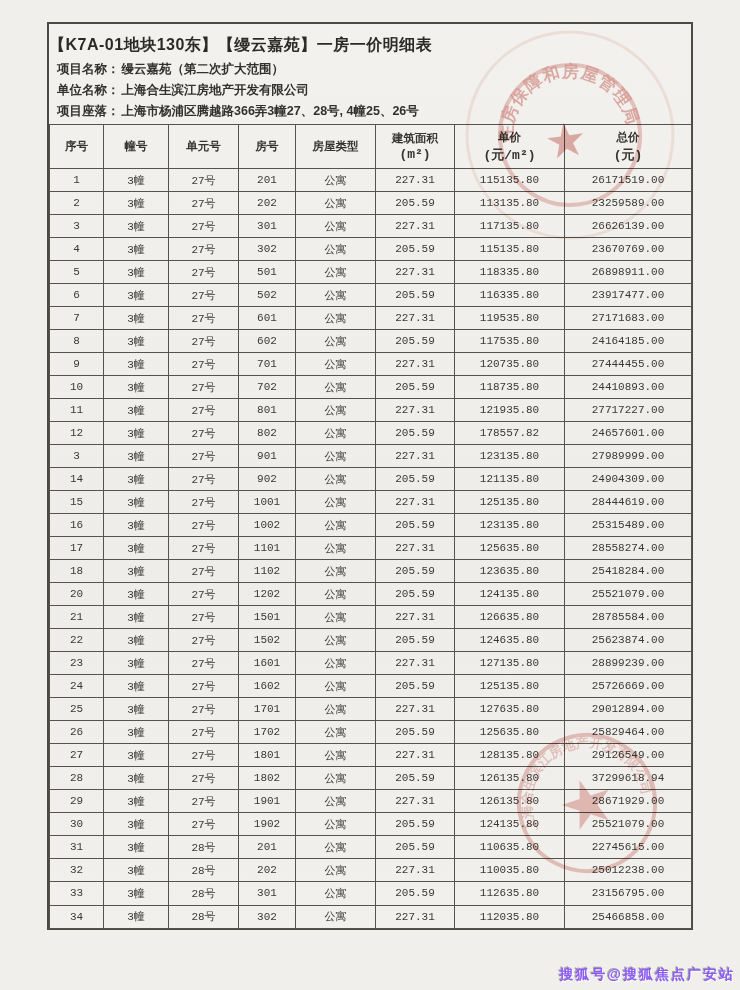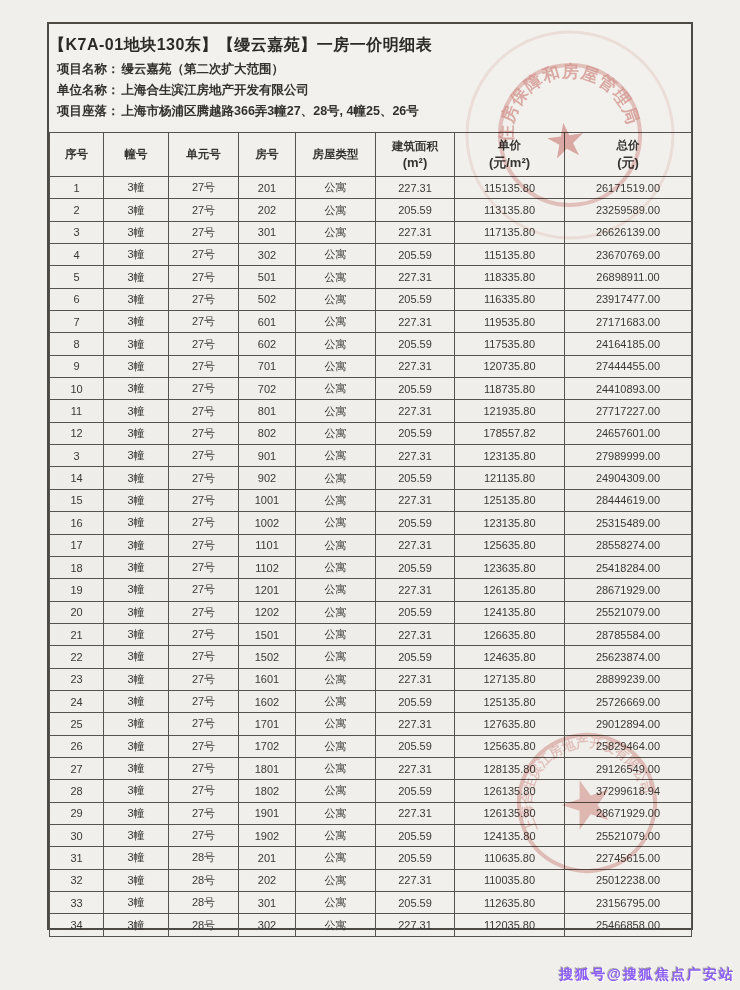--- a/index.html
+++ b/index.html
@@ -19,21 +19,22 @@
   .doc-title{
     margin-top:9px;height:24px;line-height:24px;
     font-size:16px;font-weight:bold;color:#2b2a27;letter-spacing:.5px;
   }
   .doc-fields{margin:2px 0 0 8px;}
   .field{height:21px;line-height:21px;font-size:12.5px;font-weight:bold;color:#33312e;white-space:nowrap;}
   .f-label{margin-right:2px;}
   
   table.price{
     width:642px;height:805px;border-collapse:collapse;table-layout:fixed;
-    margin-top:10px;
+    margin-top:2px;
+    font-family:Liberation Mono, monospace;
   }
   table.price th,table.price td{
     border:1px solid #56534f;text-align:center;vertical-align:middle;
     padding:0;overflow:hidden;
   }
   table.price thead tr{height:44px;}
   table.price th{font-size:11.5px;font-weight:bold;color:#363430;}
   .h-sub{font-size:13px;font-weight:bold;margin-top:1px;}
   table.price td{font-size:11px;color:#3a3834;}
   
@@ -285,30 +286,20 @@
             <td>18</td>
             <td>3幢</td>
             <td>27号</td>
             <td>1102</td>
             <td>公寓</td>
             <td>205.59</td>
             <td>123635.80</td>
             <td>25418284.00</td>
           </tr>
           <tr>
-            <td>19</td>
-            <td>3幢</td>
-            <td>27号</td>
-            <td>1201</td>
-            <td>公寓</td>
-            <td>227.31</td>
-            <td>126135.80</td>
-            <td>28671929.00</td>
-          </tr>
-          <tr>
             <td>20</td>
             <td>3幢</td>
             <td>27号</td>
             <td>1202</td>
             <td>公寓</td>
             <td>205.59</td>
             <td>124135.80</td>
             <td>25521079.00</td>
           </tr>
           <tr>

